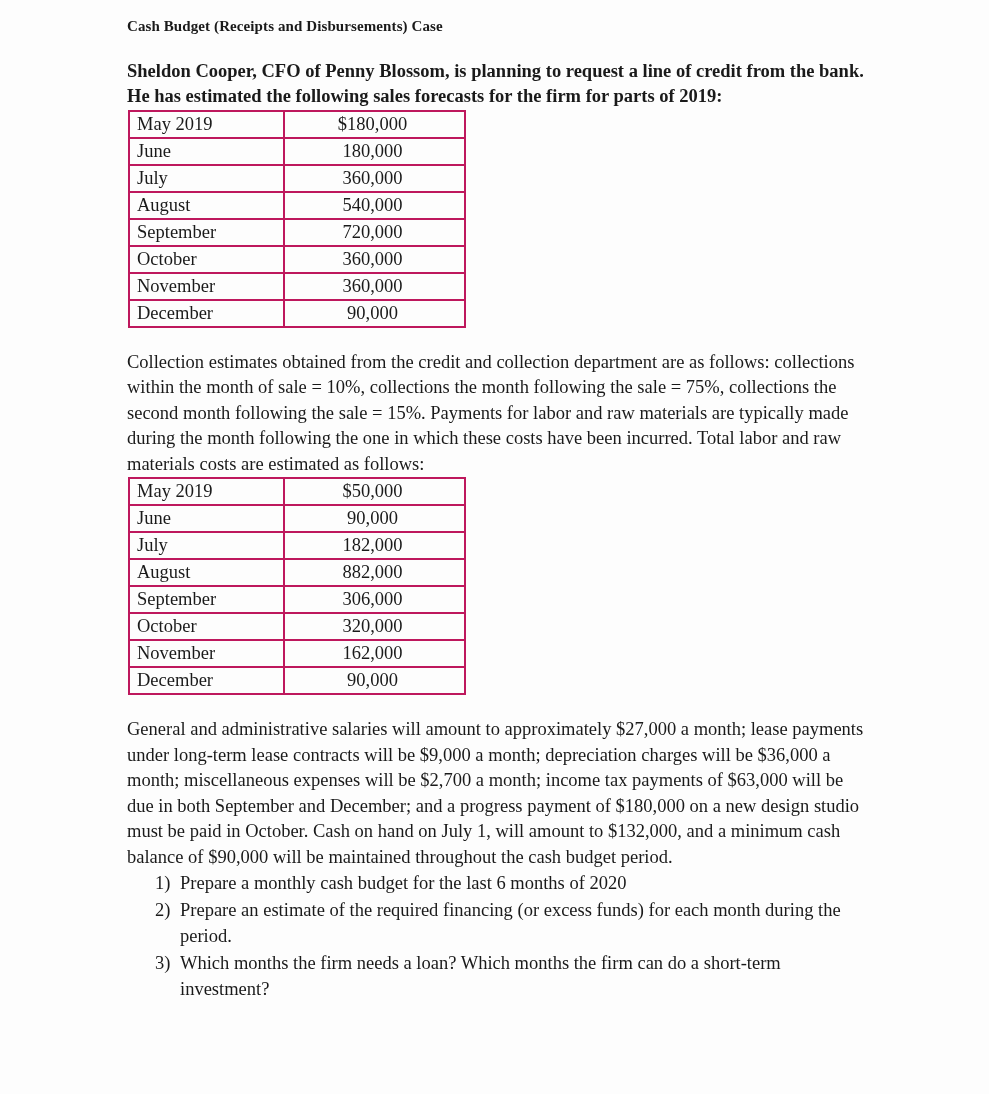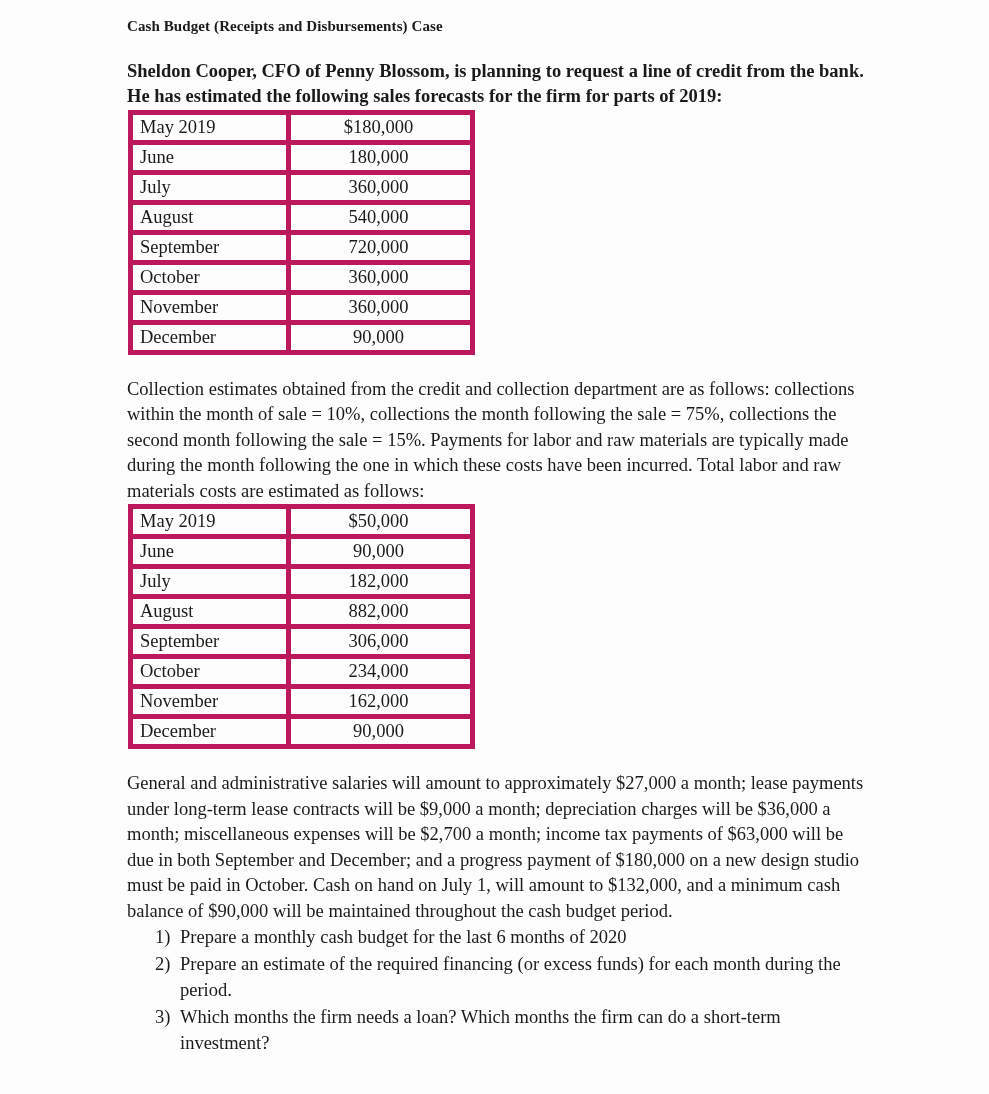--- a/index.html
+++ b/index.html
@@ -60,21 +60,21 @@
   .gap-after-table {
     height: 22px;
   }
   table.money-table {
     border-collapse: collapse;
     width: 323px;
     margin: 0 0 0 1px;
     table-layout: fixed;
   }
   table.money-table td {
-    border: 5px solid #be185d;
+    border: 2px solid #be185d;
     height: 24px;
     padding: 0 0 1px 0;
     font-size: 18.5px;
     line-height: 22px;
     vertical-align: middle;
   }
   table.money-table td.label-cell {
     width: 146px;
     padding-left: 7px;
     text-align: left;
@@ -173,21 +173,21 @@
         <tr>
           <td class="label-cell">August</td>
           <td class="value-cell">882,000</td>
         </tr>
         <tr>
           <td class="label-cell">September</td>
           <td class="value-cell">306,000</td>
         </tr>
         <tr>
           <td class="label-cell">October</td>
-          <td class="value-cell">234,000</td>
+          <td class="value-cell">320,000</td>
         </tr>
         <tr>
           <td class="label-cell">November</td>
           <td class="value-cell">162,000</td>
         </tr>
         <tr>
           <td class="label-cell">December</td>
           <td class="value-cell">90,000</td>
         </tr>
       </tbody>

